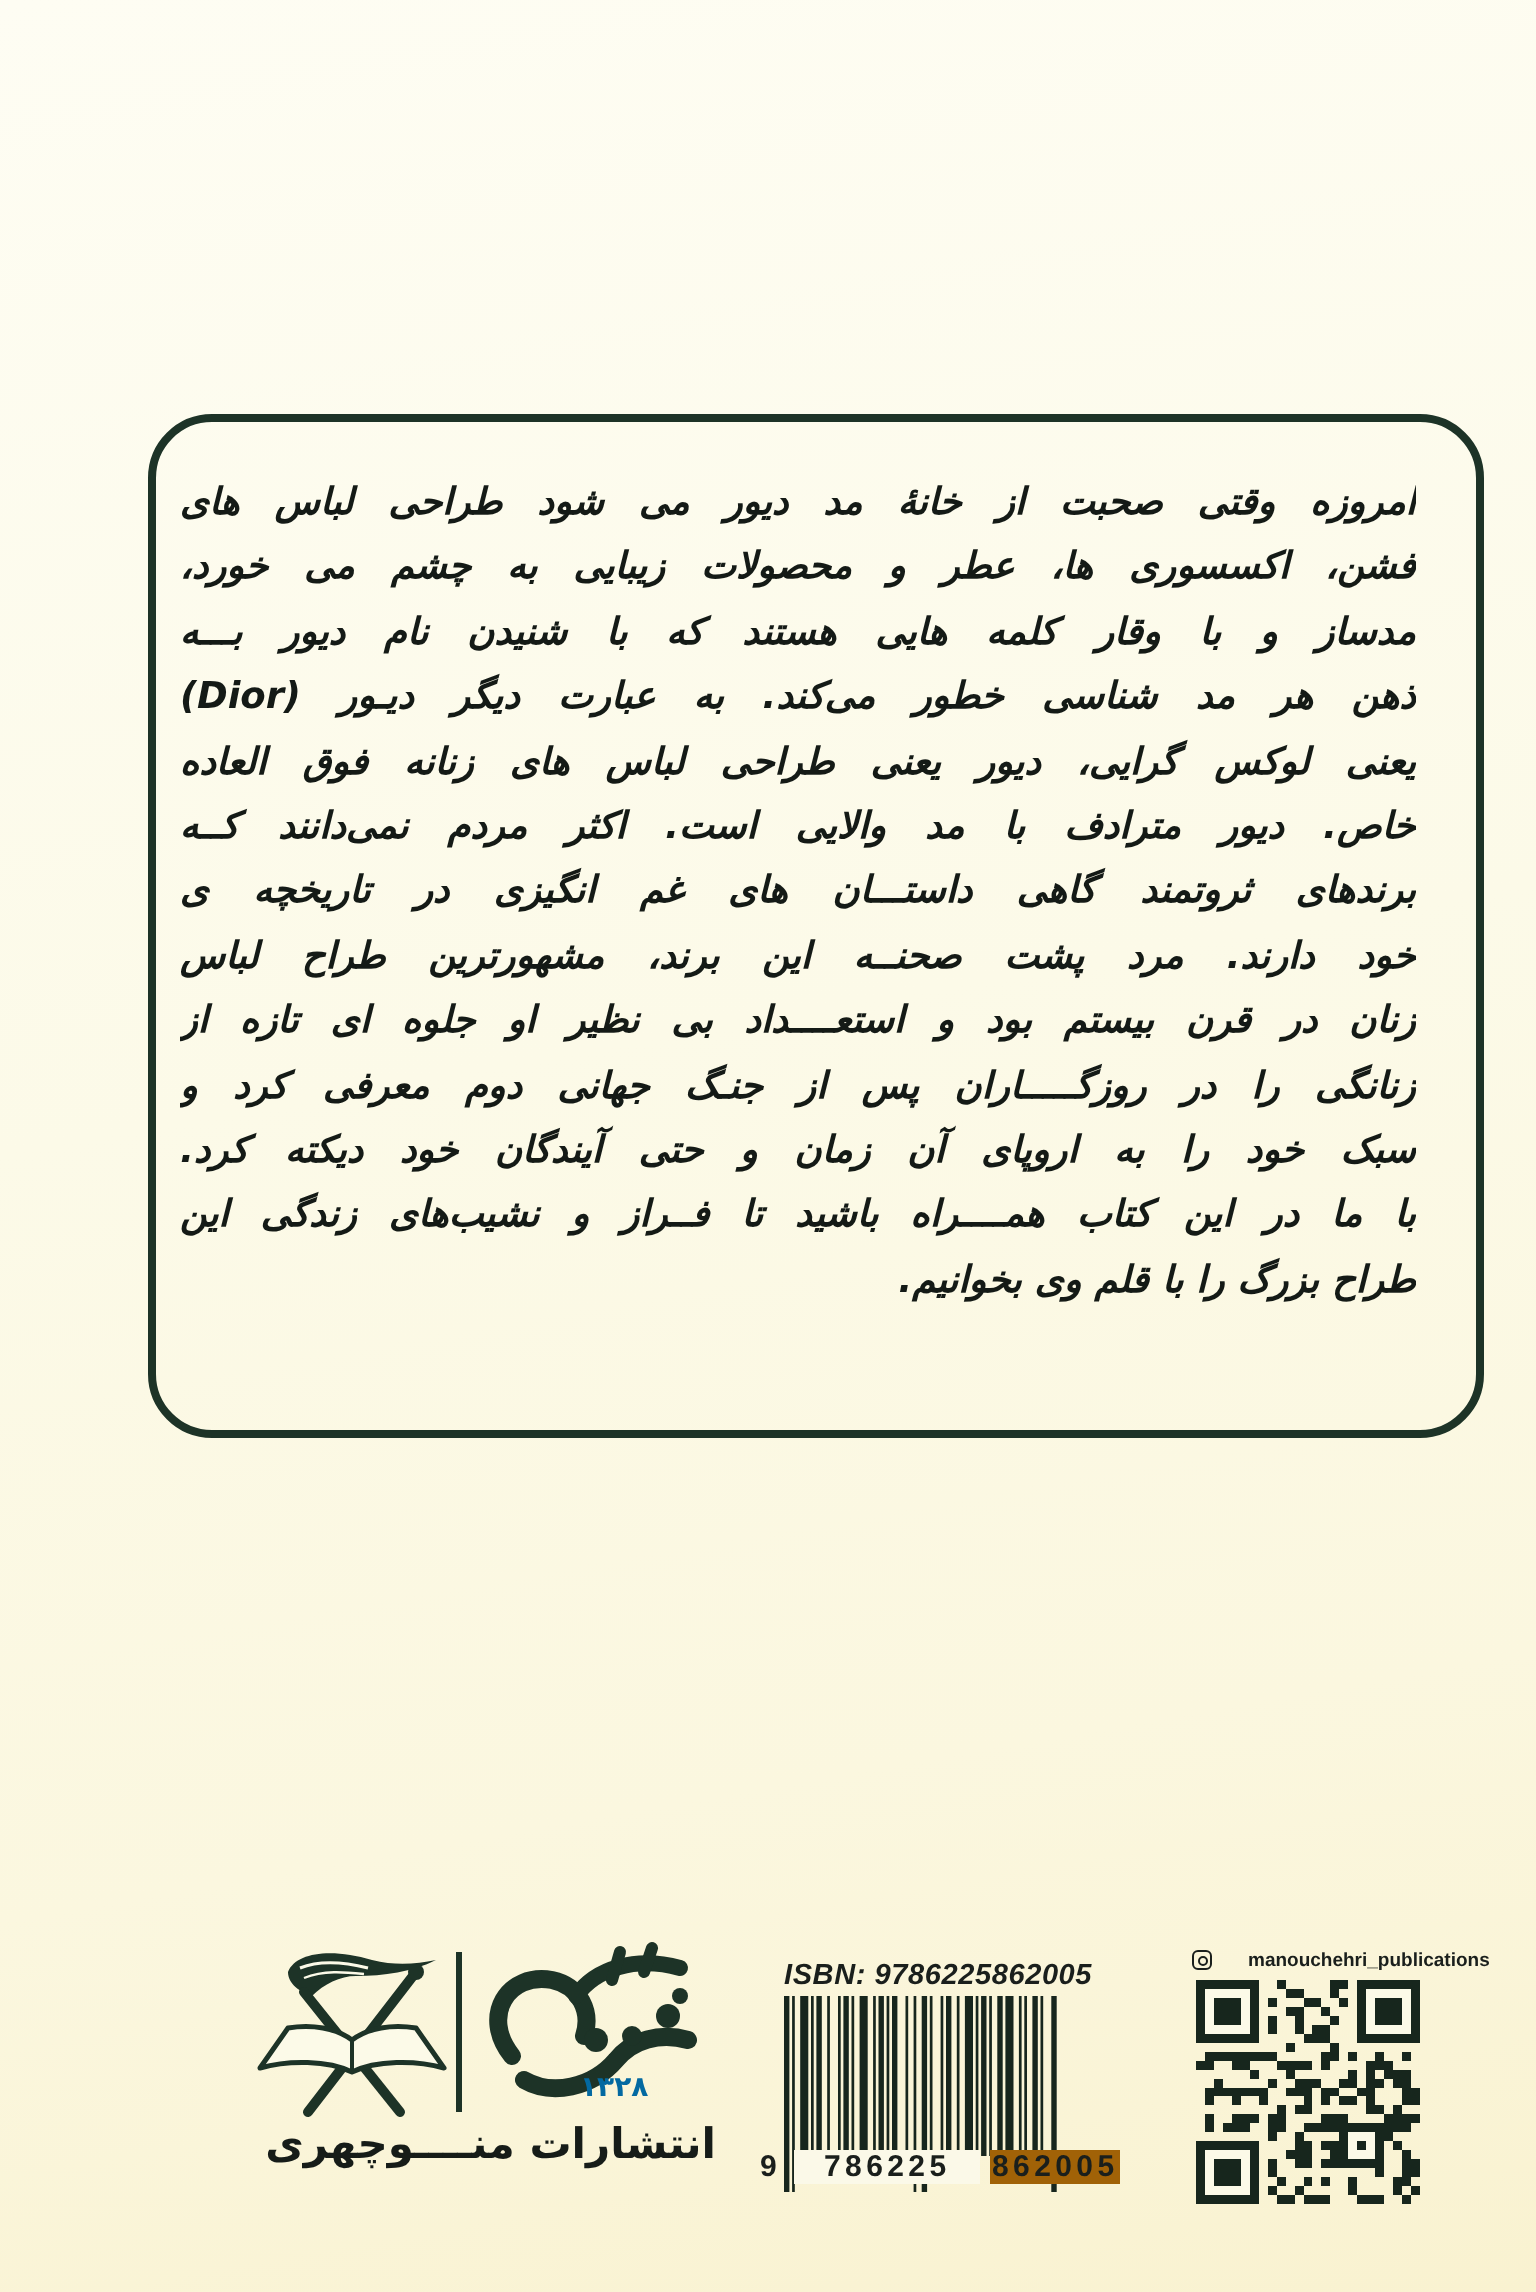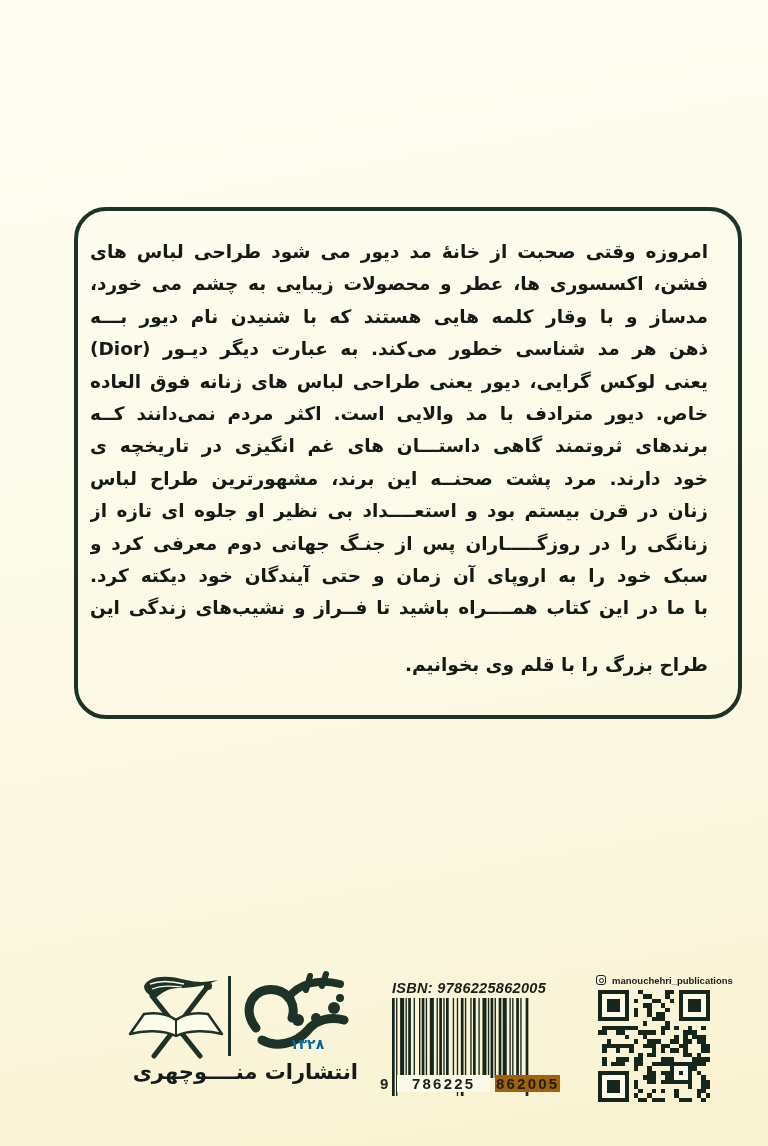--- a/index.html
+++ b/index.html
@@ -13,22 +13,22 @@
   .blurb-box {
     position: absolute; left: 74px; top: 207px; width: 660px; height: 504px;
     border: 4px solid #1d3327; border-radius: 32px; box-sizing: content-box;
   }
   .blurb-text {
     position: absolute; left: 90px; top: 236px; width: 618px;
     direction: rtl; text-align: justify; text-align-last: right;
     font-size: 18.5px; line-height: 32.4px; font-weight: bold;
     color: #141a16; margin: 0;
   }
-  .blurb-line { display: block; white-space: nowrap; overflow: hidden; text-align: justify; text-align-last: justify; }
-  .blurb-line.last { text-align-last: right; margin-top: 24px; }
+  .blurb-line { display: block; white-space: nowrap; overflow: hidden; text-align: justify; text-align-last: justify; font-style: italic; }
+  .blurb-line.last { text-align-last: right; }
 
   
   .logo { position: absolute; left: 118px; top: 968px; width: 250px; height: 132px; }
   .logo-emblem { position: absolute; left: 8px; top: 4px; width: 100px; height: 90px; }
   .logo-divider { position: absolute; left: 110px; top: 8px; width: 3px; height: 80px; background: #1d3327; }
   .logo-calligraphy { position: absolute; left: 118px; top: 0px; width: 115px; height: 95px; }
   .logo-year { position: absolute; left: 172px; top: 68px; font-size: 14px; font-weight: bold; color: #0369a1; letter-spacing: 1px; }
   .logo-name {
     position: absolute; left: 2px; top: 92px; width: 238px; direction: rtl; 
     font-size: 21px; font-weight: bold; color: #161c18; letter-spacing: 0.5px;
@@ -44,21 +44,21 @@
   .barcode-digits {
     position: absolute; left: 380px; top: 1075px; width: 192px;
     font-family: "Liberation Sans", sans-serif; font-size: 15px; font-weight: bold; color: #1a1f1c; white-space: nowrap;
   }
   .barcode-digits .first { position: absolute; left: 0; top: 0; }
   .barcode-digits .g1 { position: absolute; left: 17px; top: 0; background: #fbf9e8; padding: 0 15px; letter-spacing: 2.2px; }
   .barcode-digits .g2 { position: absolute; left: 115px; top: 0; background: #a16207; padding: 0 1px; letter-spacing: 2.2px; }
 
   
   .qr-handle {
-    position: absolute; left: 596px; top: 973px; height: 14px; display: flex; align-items: center; gap: 6px;
+    position: absolute; left: 596px; top: 973px; height: 14px; display: flex; align-items: center; gap: 18px;
     font-family: "Liberation Sans", sans-serif; font-size: 9.5px; font-weight: bold; color: #1a1f1c; white-space: nowrap;
   }
   .ig-icon { width: 10px; height: 10px; border: 1.6px solid #1a1f1c; border-radius: 3px; box-sizing: border-box; position: relative; }
   .ig-icon::after { content: ""; position: absolute; left: 1.5px; top: 1.5px; width: 3.5px; height: 3.5px; border: 1.3px solid #1a1f1c; border-radius: 50%; box-sizing: content-box; }
   .qr { position: absolute; left: 598px; top: 990px; width: 112px; height: 112px; }
 </style>
 </head>
 <body>
 
 <div class="blurb-box"></div>

